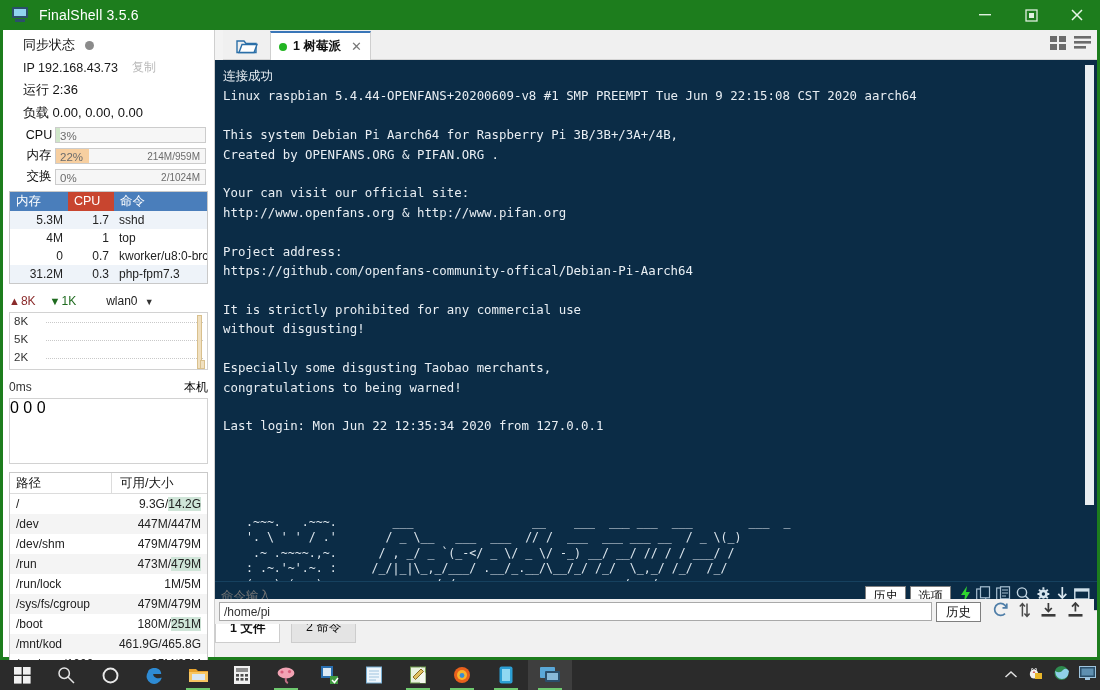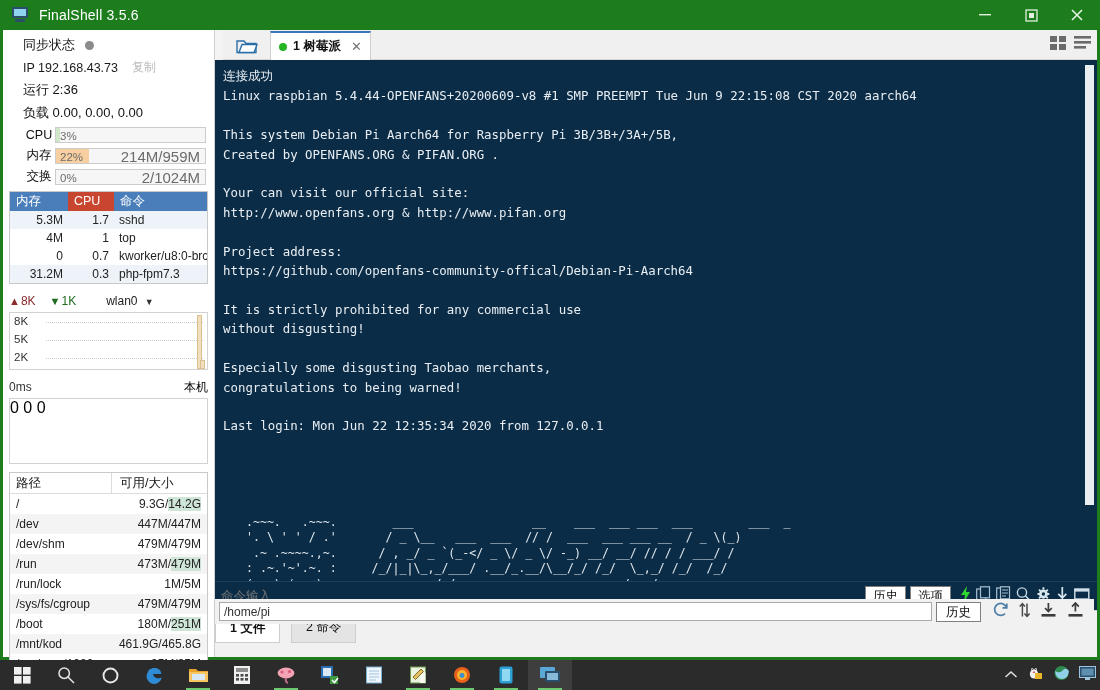--- a/index.html
+++ b/index.html
@@ -67,21 +67,21 @@
     position: relative; flex: 1; height: 16px;
     background: #f6f6f6; border: 1px solid #cccccc; overflow: hidden;
   }
   .meter .fill { position: absolute; left: 0; top: 0; height: 100%; }
   .meter .pct {
     position: absolute; left: 4px; top: 0; height: 16px; line-height: 16px;
     font-size: 11.5px; color: #6b6b6b;
   }
   .meter .val {
     position: absolute; right: 5px; top: 0; height: 16px; line-height: 16px;
-    font-size: 15px; color: #6b6b6b;
+    font-size: 10px; color: #6b6b6b;
   }
 
   
   .proc {
     margin: 6px 6px 0 6px; border: 1px solid #c9c9c9; background: #fff;
   }
   .proc-head { display: flex; height: 19px; }
   .proc-head div {
     color: #fff; font-size: 12.5px; line-height: 19px; padding-left: 6px;
   }
@@ -467,21 +467,21 @@
               <rect x="0" y="11" width="12" height="2.6" fill="#6b6b6b"></rect>
             </svg>
           </span>
         </div>
       </div>
 
       <div class="terminal">
         <div class="term-text"><span class="cn">连接成功</span>
 <span>Linux raspbian 5.4.44-OPENFANS+20200609-v8 #1 SMP PREEMPT Tue Jun 9 22:15:08 CST 2020 aarch64</span>
 <span></span>
-<span>This system Debian Pi Aarch64 for Raspberry Pi 3B/3B+/3A+/5B,</span>
+<span>This system Debian Pi Aarch64 for Raspberry Pi 3B/3B+/3A+/4B,</span>
 <span>Created by OPENFANS.ORG &amp; PIFAN.ORG .</span>
 <span></span>
 <span>Your can visit our official site:</span>
 <span>http://www.openfans.org &amp; http://www.pifan.org</span>
 <span></span>
 <span>Project address:</span>
 <span>https://github.com/openfans-community-offical/Debian-Pi-Aarch64</span>
 <span></span>
 <span>It is strictly prohibited for any commercial use</span>
 <span>without disgusting!</span>

